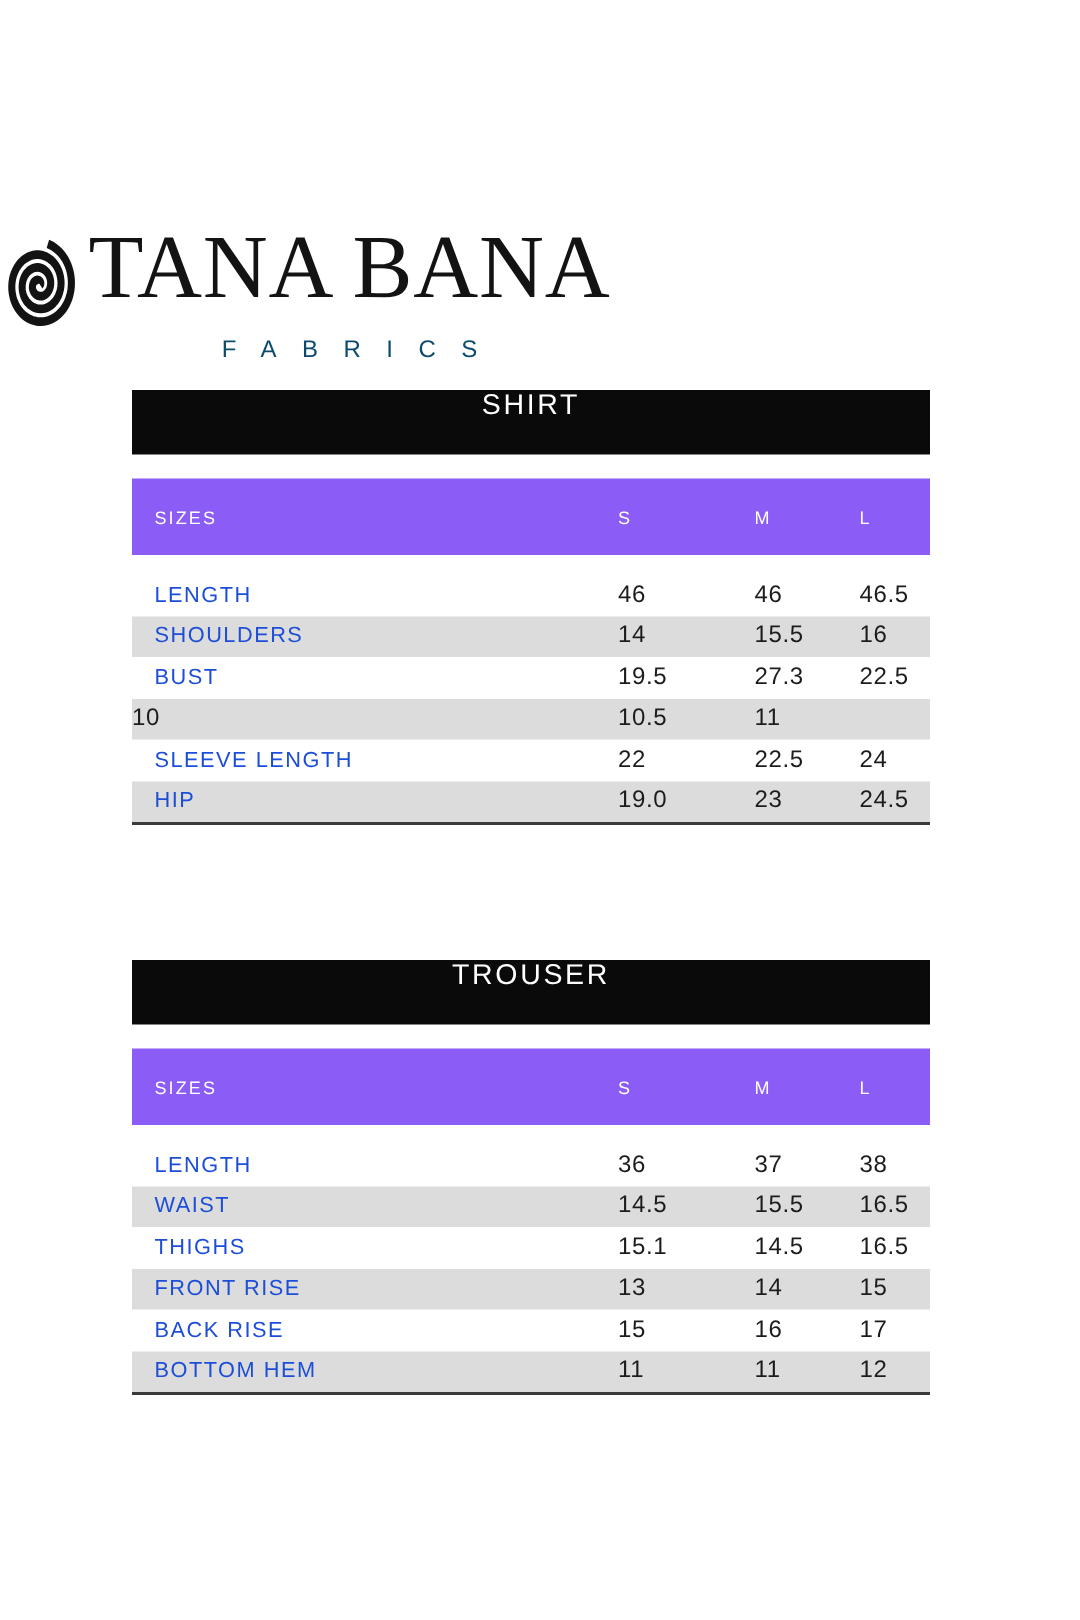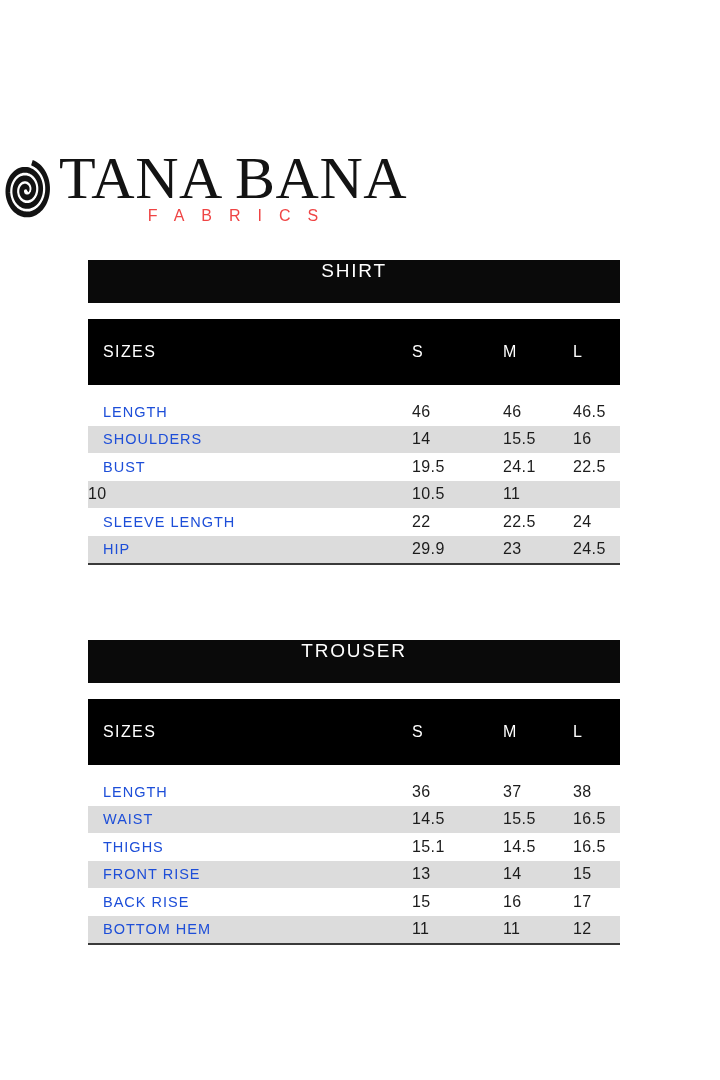--- a/index.html
+++ b/index.html
@@ -17,41 +17,41 @@
   }
   .logo-icon{width:52px;height:64px;flex:0 0 auto;margin-top:2px;}
   .logo-icon svg{width:100%;height:100%;display:block;}
   .logo-text{display:flex;flex-direction:column;align-items:center;}
   .brand-name{
     font-family:"Liberation Serif","DejaVu Serif",serif;
     font-size:60px;line-height:44px;color:#131313;
     letter-spacing:0.5px;white-space:nowrap;
   }
   .brand-sub{
-    margin-top:7px;font-size:16px;color:#ef4444;
+    margin-top:25px;font-size:16px;color:#0c4a6e;
     letter-spacing:17px;margin-right:-17px;font-weight:500;white-space:nowrap;
   }
 
   
   .chart{position:absolute;left:88px;width:532px;}
   .chart.shirt{top:260px;}
   .chart.trouser{top:640px;}
 
   .title-bar{
     height:43px;background:#0a0a0a;color:#fff;
     display:flex;justify-content:center;
     font-size:19px;letter-spacing:1.8px;font-weight:500;
   }
   .row{
     display:grid;grid-template-columns:324px 91px 70px 47px;
     align-items:center;
   }
   .head-bar{
-    margin-top:16px;height:66px;background:#000000;color:#fff;
-    font-size:16px;letter-spacing:1.4px;font-weight:500;
+    margin-top:16px;height:51px;background:#8b5cf6;color:#fff;
+    font-size:12px;letter-spacing:1.4px;font-weight:500;
   }
   .c.label{padding-left:15px;}
   .rows{margin-top:13px;border-bottom:2px solid #3a3a3a;}
   .mrow{height:27.5px;color:#1c1c1c;font-size:16px;letter-spacing:0.4px;}
   .mrow:nth-child(even){background:#dcdcdc;}
   .mrow .label{font-size:14.5px;letter-spacing:1px;color:#1d4ed8;font-weight:500;}
 </style>
 </head>
 <body>
 
@@ -88,37 +88,37 @@
         </div>
         <div class="row mrow">
           <span class="c label">SHOULDERS</span>
           <span class="c">14</span>
           <span class="c">15.5</span>
           <span class="c">16</span>
         </div>
         <div class="row mrow">
           <span class="c label">BUST</span>
           <span class="c">19.5</span>
-          <span class="c">24.1</span>
+          <span class="c">27.3</span>
           <span class="c">22.5</span>
         </div>
         <div class="row mrow">
           <span class="c">10</span>
           <span class="c">10.5</span>
           <span class="c">11</span>
         </div>
         <div class="row mrow">
           <span class="c label">SLEEVE LENGTH</span>
           <span class="c">22</span>
           <span class="c">22.5</span>
           <span class="c">24</span>
         </div>
         <div class="row mrow">
           <span class="c label">HIP</span>
-          <span class="c">29.9</span>
+          <span class="c">19.0</span>
           <span class="c">23</span>
           <span class="c">24.5</span>
         </div>
       </div>
   </section>
 
   <section class="chart trouser">
     <div class="title-bar">
       <span>TROUSER</span>
     </div>

